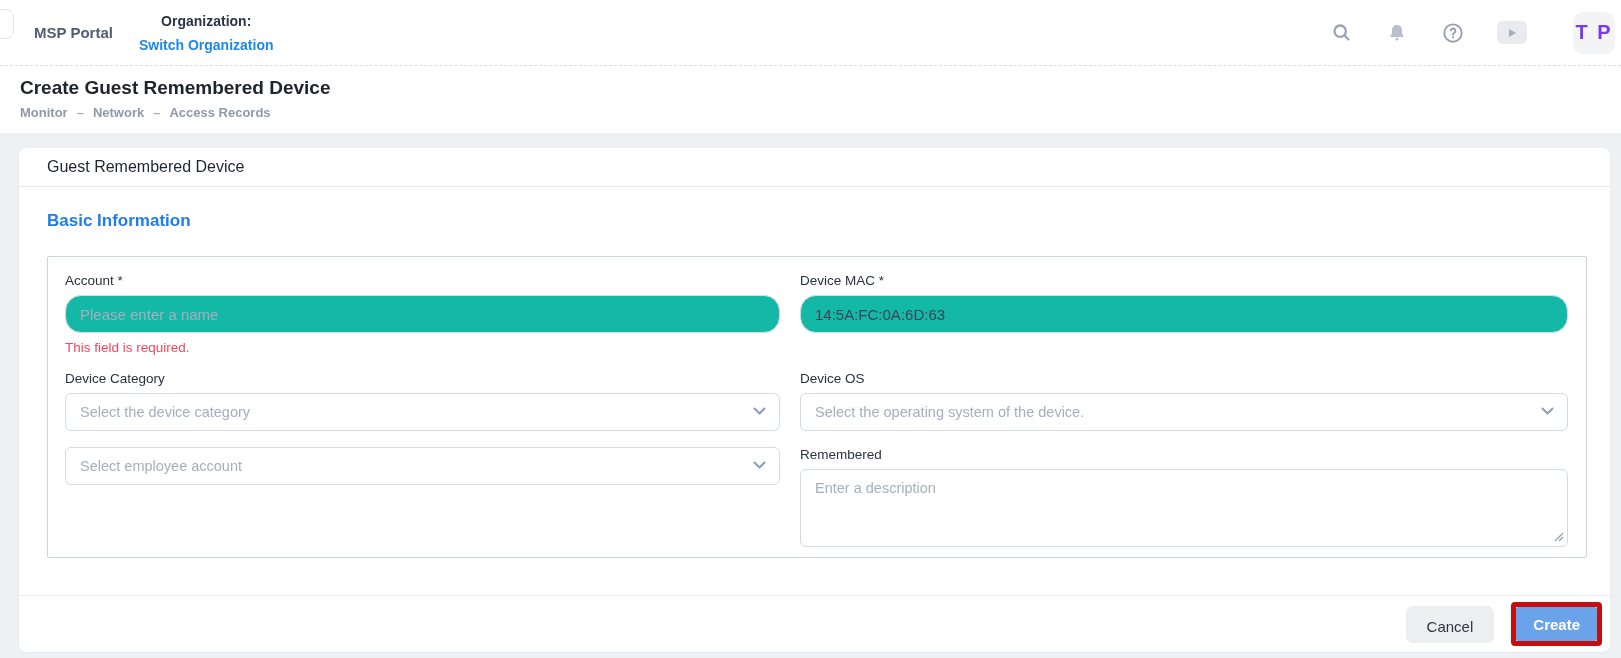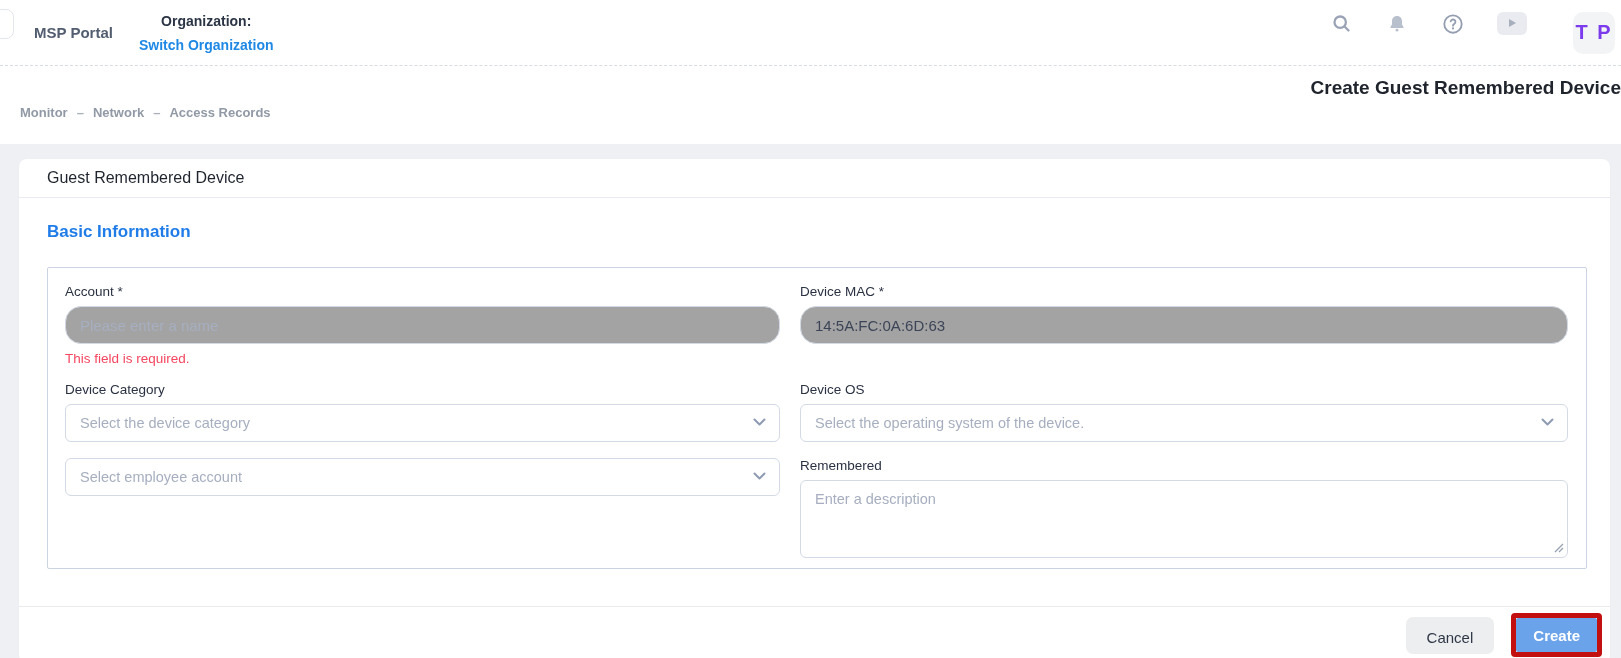--- a/index.html
+++ b/index.html
@@ -9,32 +9,32 @@
   
   .topbar { position:relative; height:66px; background:#ffffff;
     border-bottom:1px dashed #d8dbe2; display:flex; align-items:center;
     padding:0 6px 0 34px; }
   .edge-tab { position:absolute; left:-12px; top:9px; width:26px; height:30px;
     background:#fff; border:1px solid #e3e6ec; border-radius:8px; }
   .brand { font-size:15px; font-weight:700; color:#525d70; margin-right:26px; }
   .org { display:flex; align-items:center; gap:8px; font-size:14px;flex-direction:column; }
   .org-label { font-weight:700; color:#2b3445; }
   .org-link { font-weight:700; color:#1e88e5; cursor:pointer; text-decoration:none; }
-  .top-actions { margin-left:auto; display:flex; align-items:flex-start; gap:32px; }
+  .top-actions { margin-left:auto; display:flex; align-items:center; gap:32px; }
   .icon-btn { width:24px; height:24px; display:flex; align-items:center;
     justify-content:center; cursor:pointer; }
   .video-btn { width:30px; height:23px; background:#e9ebf0; border-radius:6px;
     display:flex; align-items:center; justify-content:center; cursor:pointer; }
   .avatar { width:42px; height:42px; margin-left:14px; border-radius:10px;
     background:#f3f4f6; color:#7c3aed; font-size:20px; font-weight:700;
     letter-spacing:2px; display:flex; align-items:center; justify-content:center;
     cursor:pointer; }
 
   
-  .page-head { background:#ffffff; padding:11px 0 24px 20px;text-align:right; }
+  .page-head { background:#ffffff; padding:11px 0 13px 20px; }
   .page-title { font-size:19px; font-weight:700; color:#20242c; }
   .breadcrumb { margin-top:6px; font-size:13px; font-weight:600; color:#9199a6;
     display:flex; gap:9px; align-items:center; }
   .crumb { cursor:pointer; }
   .crumb-sep { color:#a9b0bc; }
 
   
   .content { padding:15px 11px 0 19px; }
   .card { background:#ffffff; border-radius:8px; height:504px;
     display:flex; flex-direction:column; box-shadow:0 1px 2px rgba(30,40,60,.04); }
@@ -42,21 +42,21 @@
     border-bottom:1px solid #e8eaf0; }
   .card-body { flex:1 1 auto; padding:0 23px 0 28px; }
   .section-title { margin-top:24px; font-size:17px; font-weight:700; color:#1f7ce8; }
 
   .fieldset { margin-top:25px; border:1px solid #ccd4e2; border-radius:2px;
     padding:16px 18px 10px 17px; }
   .grid { display:grid; grid-template-columns:715px 1fr; column-gap:20px;
     row-gap:16px; align-items:start; }
   .field-label { font-size:13.5px; color:#2a3142; margin-bottom:7px; }
   .text-input { width:100%; height:38px; border:1px solid #d3d9e5; border-radius:16px;
-    padding:0 14px; font-size:15px; color:#3c4557; background:#a3a3a3; outline:none;
+    padding:0 14px; font-size:15px; color:#3c4557; background:#14b8a6; outline:none;
     font-family:"Liberation Sans", sans-serif; }
   .text-input::placeholder { color:#a6aebf; }
   .error-text { margin-top:7px; font-size:13.5px; color:#f5455f; }
 
   .select-box { position:relative; height:38px; border:1px solid #d3d9e5;
     border-radius:6px; background:#fff; display:flex; align-items:center;
     padding:0 36px 0 14px; cursor:pointer; }
   .select-placeholder { font-size:14.5px; color:#a6aebf; white-space:nowrap;
     overflow:hidden; text-overflow:ellipsis; }
   .select-box .chev { position:absolute; right:13px; top:50%; margin-top:-5px; }

